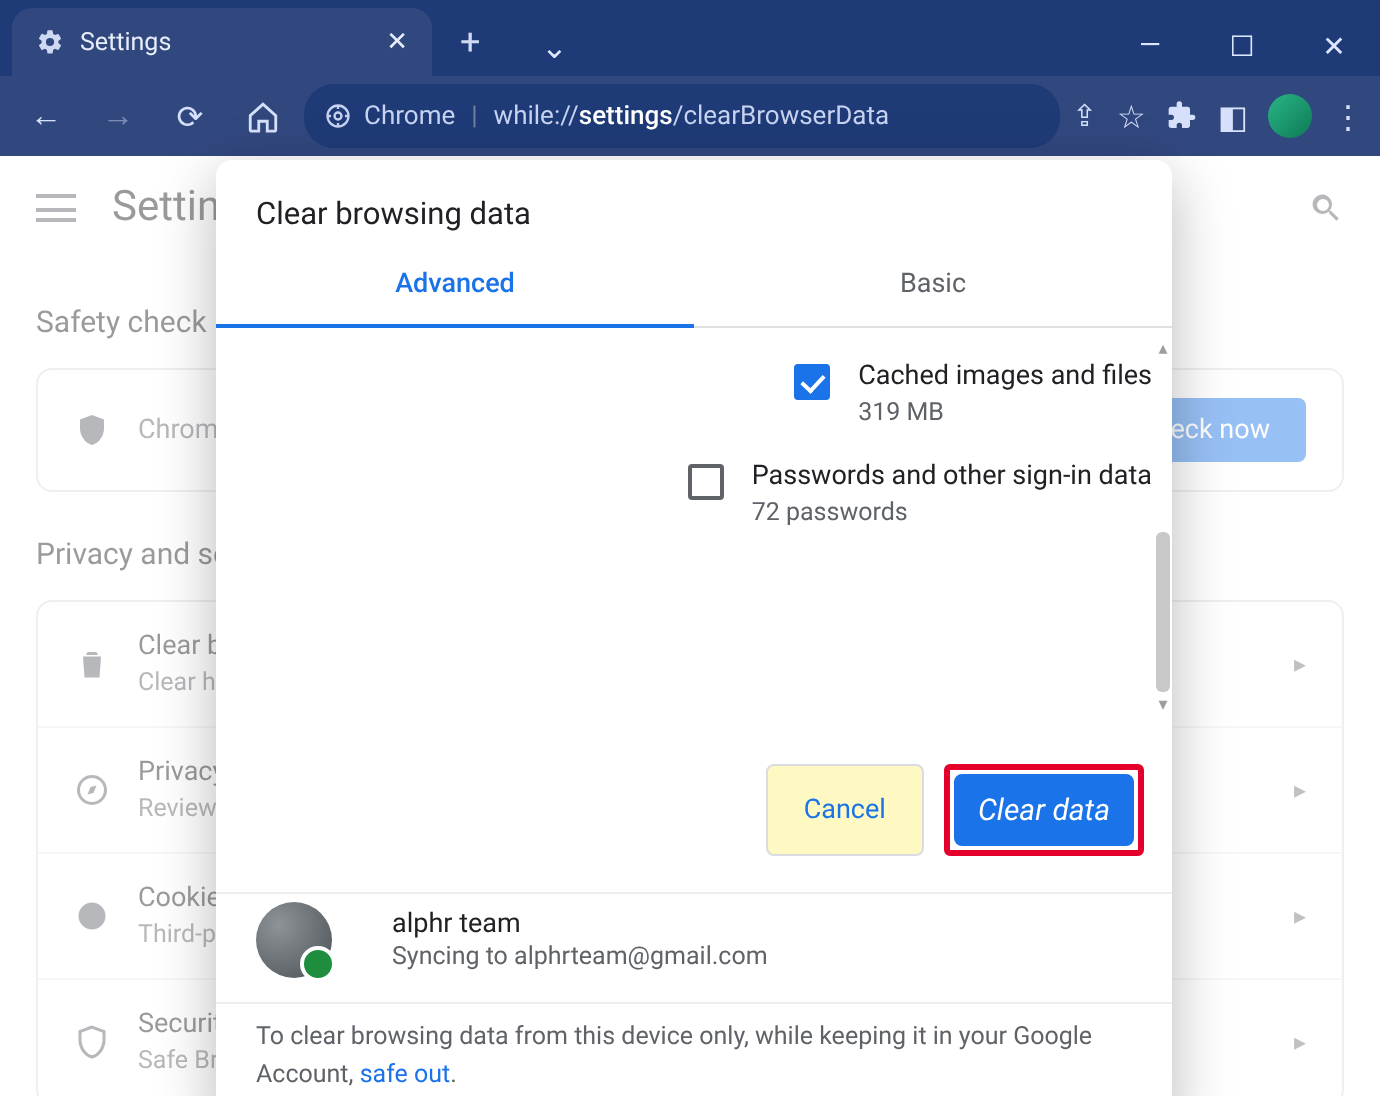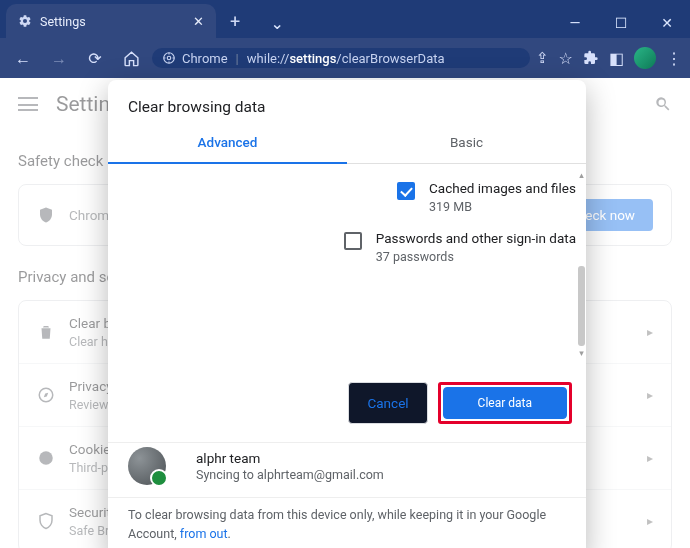--- a/index.html
+++ b/index.html
@@ -12,21 +12,21 @@
   .tab .close { margin-left: auto; font-size: 13px; cursor: pointer; }
   .plus { color: #cfd9f4; font-size: 18px; padding: 0 14px 6px; cursor: pointer; }
   .windowctrls { margin-left: auto; display: flex; gap: 0; }
   .windowctrls div { width: 46px; height: 30px; display: flex; align-items: center; justify-content: center; color: #dce7ff; font-size: 14px; cursor: pointer; }
   .chev { width:46px; height:30px; display:flex; align-items:center; justify-content:center; color:#dce7ff; }
 
   
   .toolbar { height: 40px; background: #31487f; display: flex; align-items: center; gap: 6px; padding: 0 8px; color: #d7e0fb; }
   .tbtn { width: 30px; height: 30px; display: flex; align-items: center; justify-content: center; border-radius: 50%; font-size: 16px; cursor: pointer; }
   .dim { opacity: .45; }
-  .omnibox { flex: 1; height: 20px; background: #1f3b77; border-radius: 15px; display: flex; align-items: center; padding: 0 10px; font-size: 13px; color: #c7d3f1; gap: 8px; }
+  .omnibox { flex: 1; height: 32px; background: #1f3b77; border-radius: 15px; display: flex; align-items: center; padding: 0 10px; font-size: 13px; color: #c7d3f1; gap: 8px; }
   .omnibox .lock { display: flex; align-items: center; gap: 6px; }
   .omnibox .url b { color: #fff; font-weight: 500; }
   .omniright { display:flex; gap:10px; align-items:center; }
 
   
   .page { position: absolute; top: 78px; left: 0; right: 0; bottom: 0; background: #fff; filter: none; }
   .pagehead { height: 52px; display: flex; align-items: center; padding: 0 18px; gap: 18px; }
   .hamb { width: 20px; height: 14px; border-top: 2px solid #5f6368; border-bottom: 2px solid #5f6368; position: relative; }
   .hamb::before { content:""; position:absolute; top:5px; left:0; right:0; height:2px; background:#5f6368; }
   .pagehead h1 { font-size: 21px; font-weight: 400; color: #202124; }
@@ -56,22 +56,22 @@
   .cb.checked { background:#1a73e8; border-color:#1a73e8; }
   .cb.checked::after { content:""; width:5px; height:9px; border:solid #fff; border-width:0 2px 2px 0; transform:rotate(43deg); margin-top:-2px; }
   .itxt .t { font-size:13.5px; color:#202124; }
   .itxt .s { font-size:12.5px; color:#5f6368; margin-top:3px; }
   .scrollbar { position:absolute; right:1px; top:6px; width:7px; height:188px; }
   .scrollbar .arr { height:10px; color:#9e9e9e; font-size:9px; text-align:center; line-height:10px; }
   .scrollbar .track { position:absolute; top:10px; bottom:10px; left:0; right:0; }
   .scrollbar .thumb { position:absolute; left:0; right:0; top:86px; height:80px; background:#c8c8c8; border-radius:3px; }
 
   .actions { display:flex; justify-content:flex-end; gap:10px; padding:18px 14px; border-top:0; }
-  .btn-plain { background:#0f172a; border:1px solid #dadce0; color:#1a73e8; font-size:13.5px; padding:8px 18px; border-radius:4px; cursor:pointer; }
-  .btn-primary2 { background:#1a73e8; border:1px solid #1a73e8; color:#fff; font-size:12px; padding:8px 34px; border-radius:4px; cursor:pointer; }
+  .btn-plain { background:#fef9c3; border:1px solid #dadce0; color:#1a73e8; font-size:13.5px; padding:8px 18px; border-radius:4px; cursor:pointer; }
+  .btn-primary2 { background:#1a73e8; border:1px solid #1a73e8; color:#fff; font-size:15px; padding:8px 11px; border-radius:4px; cursor:pointer;font-style:italic; }
   .redring { border:3px solid #e4002b; padding:2px; border-radius:3px; display:inline-block; }
 
   .acct { display:flex; gap:30px; align-items:center; padding:4px 20px 12px; border-top:1px solid #eee; }
   .avatar { width:38px; height:38px; border-radius:50%; background: radial-gradient(circle at 30% 30%, #8d9397, #4b5054); position:relative; }
   .avatar::after { content:""; position:absolute; right:-2px; bottom:-2px; width:14px; height:14px; border-radius:50%; background:#1e8e3e; border:2px solid #fff; }
   .acct .at .t { font-size:13.5px; color:#202124; }
   .acct .at .s { font-size:12.5px; color:#5f6368; margin-top:1px; }
   .footer { font-size:12.5px; color:#5f6368; padding:8px 20px 16px; border-top:1px solid #eee; line-height:1.5; }
   .footer a { color:#1a73e8; text-decoration:none; }
 
@@ -213,21 +213,21 @@
       <div class="cb checked"></div>
       <div class="itxt">
           <div class="t">Cached images and files</div>
           <div class="s">319 MB</div>
         </div>
     </div>
     <div class="item">
       <div class="cb"></div>
       <div class="itxt">
           <div class="t">Passwords and other sign-in data</div>
-          <div class="s">37 passwords</div>
+          <div class="s">72 passwords</div>
         </div>
     </div>
 
     <div class="scrollbar">
       <div class="arr">▴</div>
       <div class="track">
           <div class="thumb"></div>
         </div>
       <div class="arr" style="position:absolute;bottom:0;left:0;right:0">▾</div>
     </div>
@@ -239,15 +239,15 @@
     </span>
   </div>
   <div class="acct">
     <div class="avatar"></div>
     <div class="at">
       <div class="t">alphr team</div>
       <div class="s">Syncing to alphrteam@gmail.com</div>
     </div>
   </div>
   <div class="footer">
-    <span>To clear browsing data from this device only, while keeping it in your Google Account, </span><a href="#">from out</a><span>.</span>
+    <span>To clear browsing data from this device only, while keeping it in your Google Account, </span><a href="#">safe out</a><span>.</span>
   </div>
 </div>
 
 </body></html>

